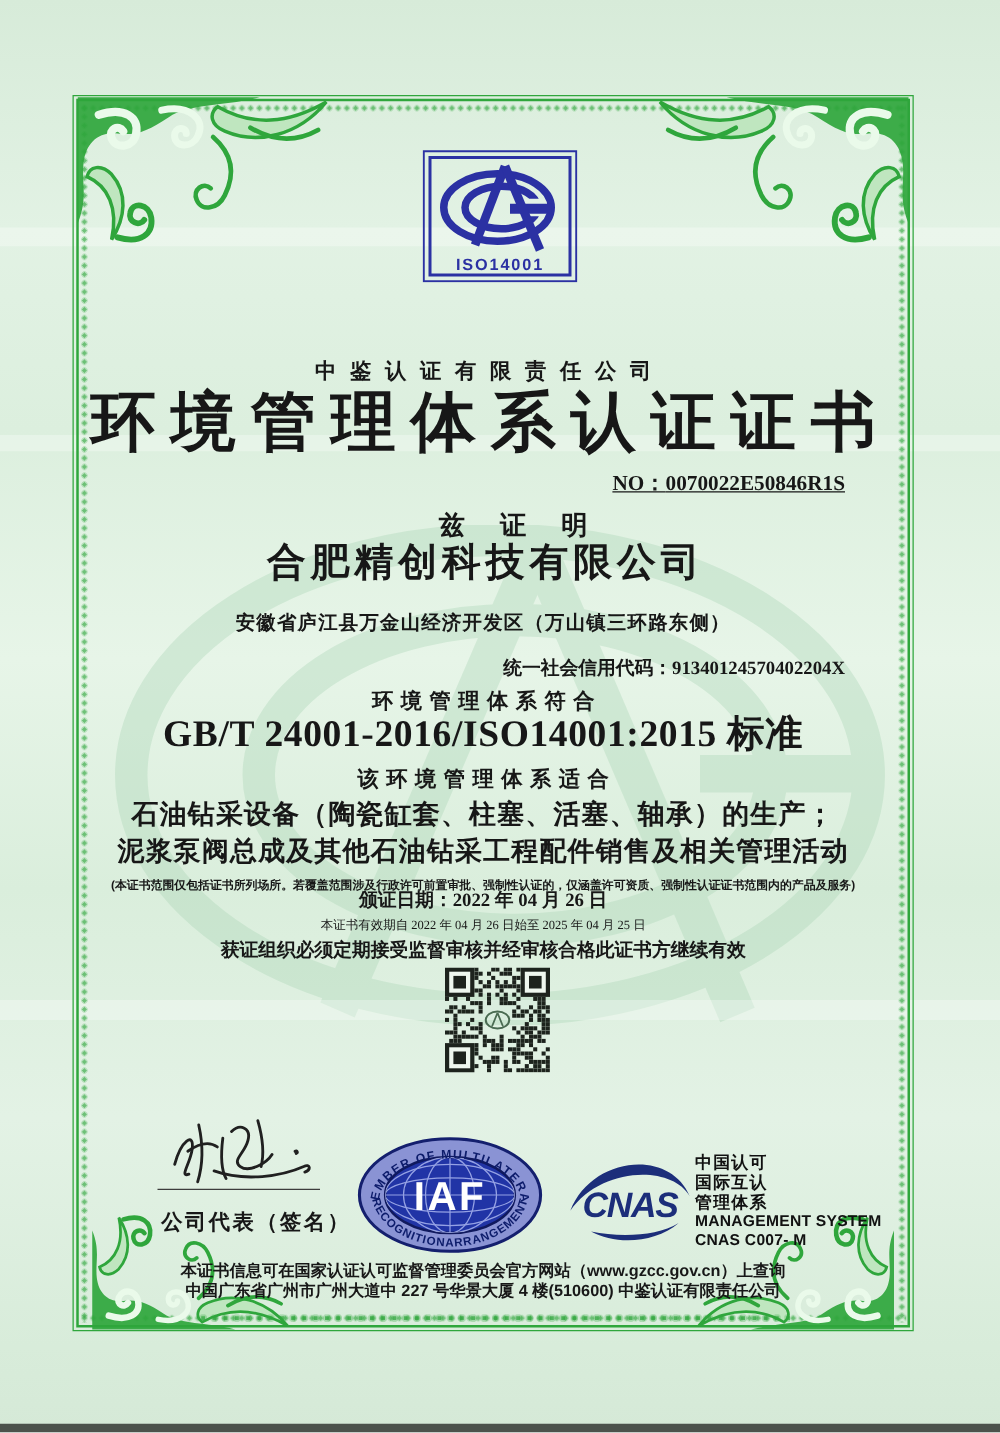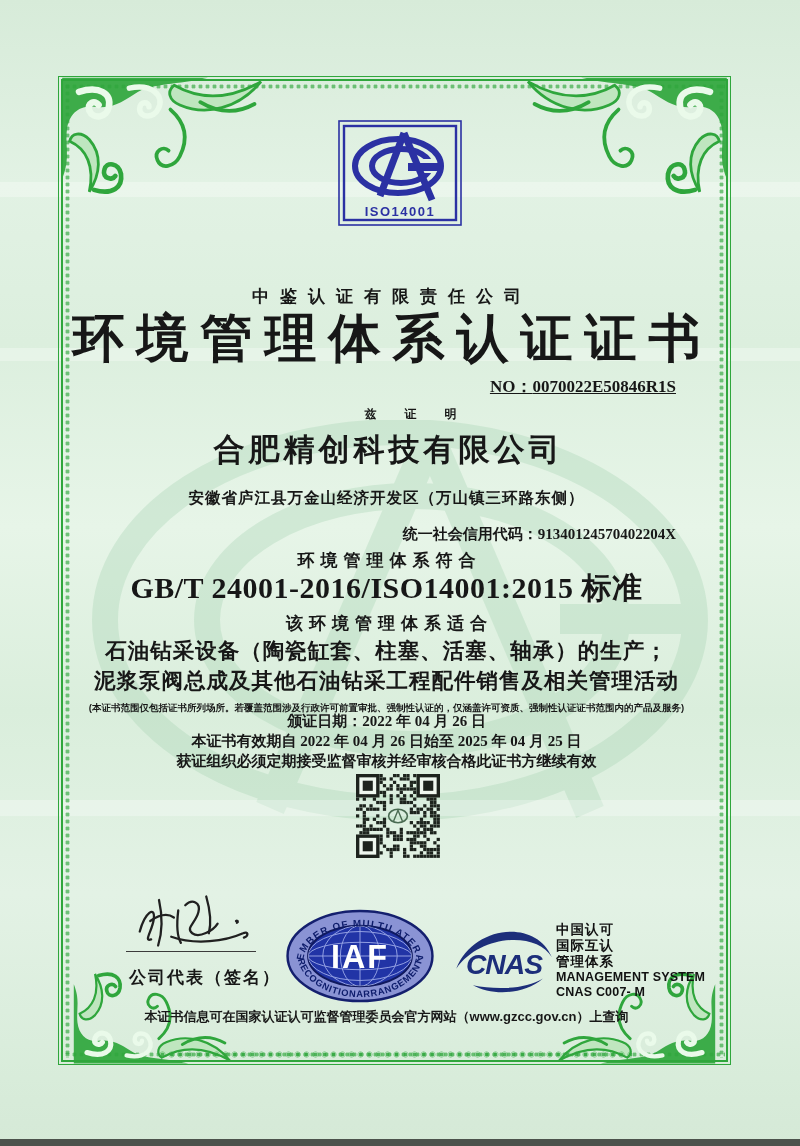--- a/index.html
+++ b/index.html
@@ -39,32 +39,32 @@
 
   .watermark{position:absolute;left:90px;top:420px;z-index:0;opacity:.35;}
 
   .scan-shadow{position:absolute;left:0;right:0;bottom:0;height:7px;background:#4c524c;z-index:6;}
 
   
   .content *{z-index:4;}
   .issuer{top:285px;font-size:17px;font-weight:600;letter-spacing:11px;text-indent:11px;}
   .title{top:311px;font-size:52px;font-weight:bold;letter-spacing:12px;text-indent:12px;line-height:56px;}
   .certno{top:375px;right:124px;font-size:17px;font-weight:bold;text-align:right;text-decoration:underline;}
-  .hereby{top:406px;font-size:12px;font-weight:600;letter-spacing:28px;text-indent:28px;padding-left:48px;}
+  .hereby{top:406px;font-size:21px;font-weight:600;letter-spacing:28px;text-indent:28px;padding-left:48px;}
   .company{top:430px;font-size:31px;font-weight:600;letter-spacing:4px;text-indent:4px;line-height:40px;}
   .address{top:488px;font-size:15.5px;font-weight:600;letter-spacing:1px;}
   .credit{top:525px;right:124px;font-size:15px;font-weight:600;text-align:center;}
   .conform{top:549px;font-size:17px;font-weight:600;letter-spacing:6px;text-indent:6px;}
   .standard{top:569px;font-size:30px;font-weight:bold;letter-spacing:.5px;line-height:38px;}
   .scopeintro{top:612px;font-size:17px;font-weight:600;letter-spacing:6px;text-indent:6px;}
   .scope1{top:636px;font-size:21.5px;font-weight:bold;letter-spacing:1px;}
   .scope2{top:666px;font-size:21.5px;font-weight:bold;letter-spacing:1px;}
   .fineprint{top:702px;font-size:9.5px;font-weight:bold;letter-spacing:0;}
   .issuedate{top:712px;font-size:15px;font-weight:bold;}
-  .validity{top:732px;font-size:15px;font-weight:bold;}
+  .validity{top:732px;font-size:10px;font-weight:normal;}
   .surveil{top:752px;font-size:15px;font-weight:bold;}
   .dateline{line-height:18px;}
   .qr{left:356px;top:774px;width:84px;height:84px;}
   .sig{left:124px;top:886px;}
   .sigline{left:126px;top:951px;width:130px;border-top:1.5px solid #3c3c3c;}
   .siglabel{left:110px;top:966px;width:190px;text-align:center;font-size:17px;font-weight:600;letter-spacing:2px;}
   .iaf{left:284px;top:909px;}
   .cnaslogo{left:452px;top:918px;}
   .cnastext{left:556px;top:922px;width:200px;text-align:left;color:#111;}
   .cnastext .zh{font-size:13.5px;font-weight:bold;line-height:16px;letter-spacing:1px;}
@@ -445,18 +445,19 @@
     <div class="abs cnastext">
       <div class="zh">中国认可</div>
       <div class="zh">国际互认</div>
       <div class="zh">管理体系</div>
       <div class="en">MANAGEMENT SYSTEM</div>
       <div class="en">CNAS C007- M</div>
     </div>
 
     <div class="abs center footer sans ink">
       <div>本证书信息可在国家认证认可监督管理委员会官方网站（www.gzcc.gov.cn）上查询</div>
+      <div>中国广东省广州市广州大道中 227 号华景大厦 4 楼(510600) 中鉴认证有限责任公司</div>
     </div>
 
   </div>
 
   <div class="scan-shadow"></div>
 </div>
 
 </body></html>

